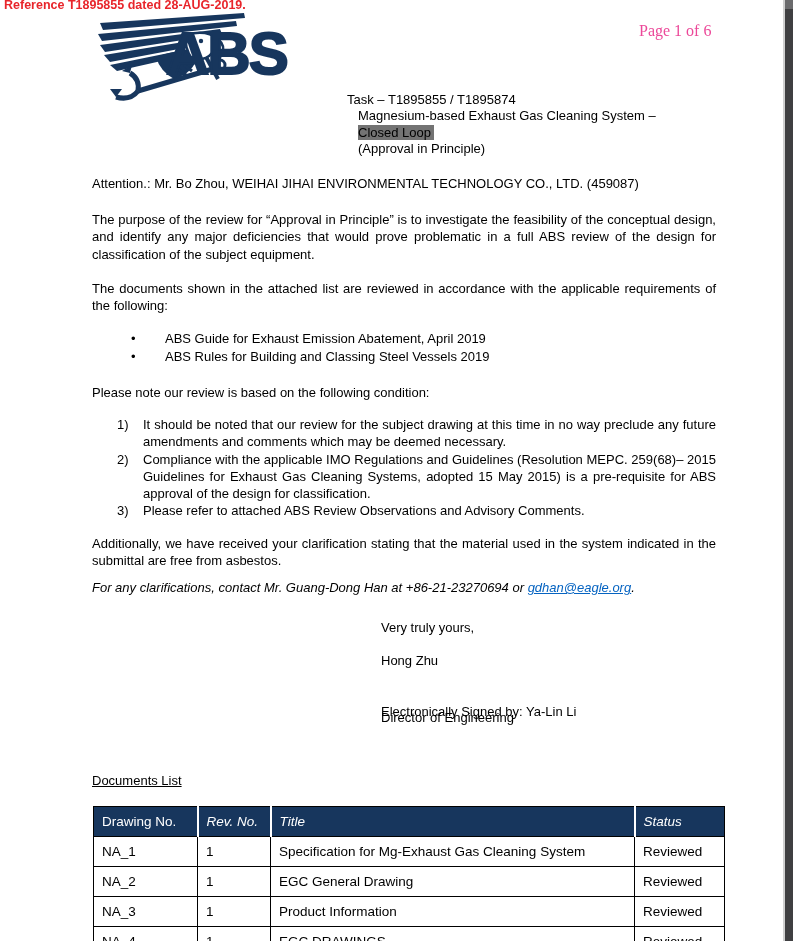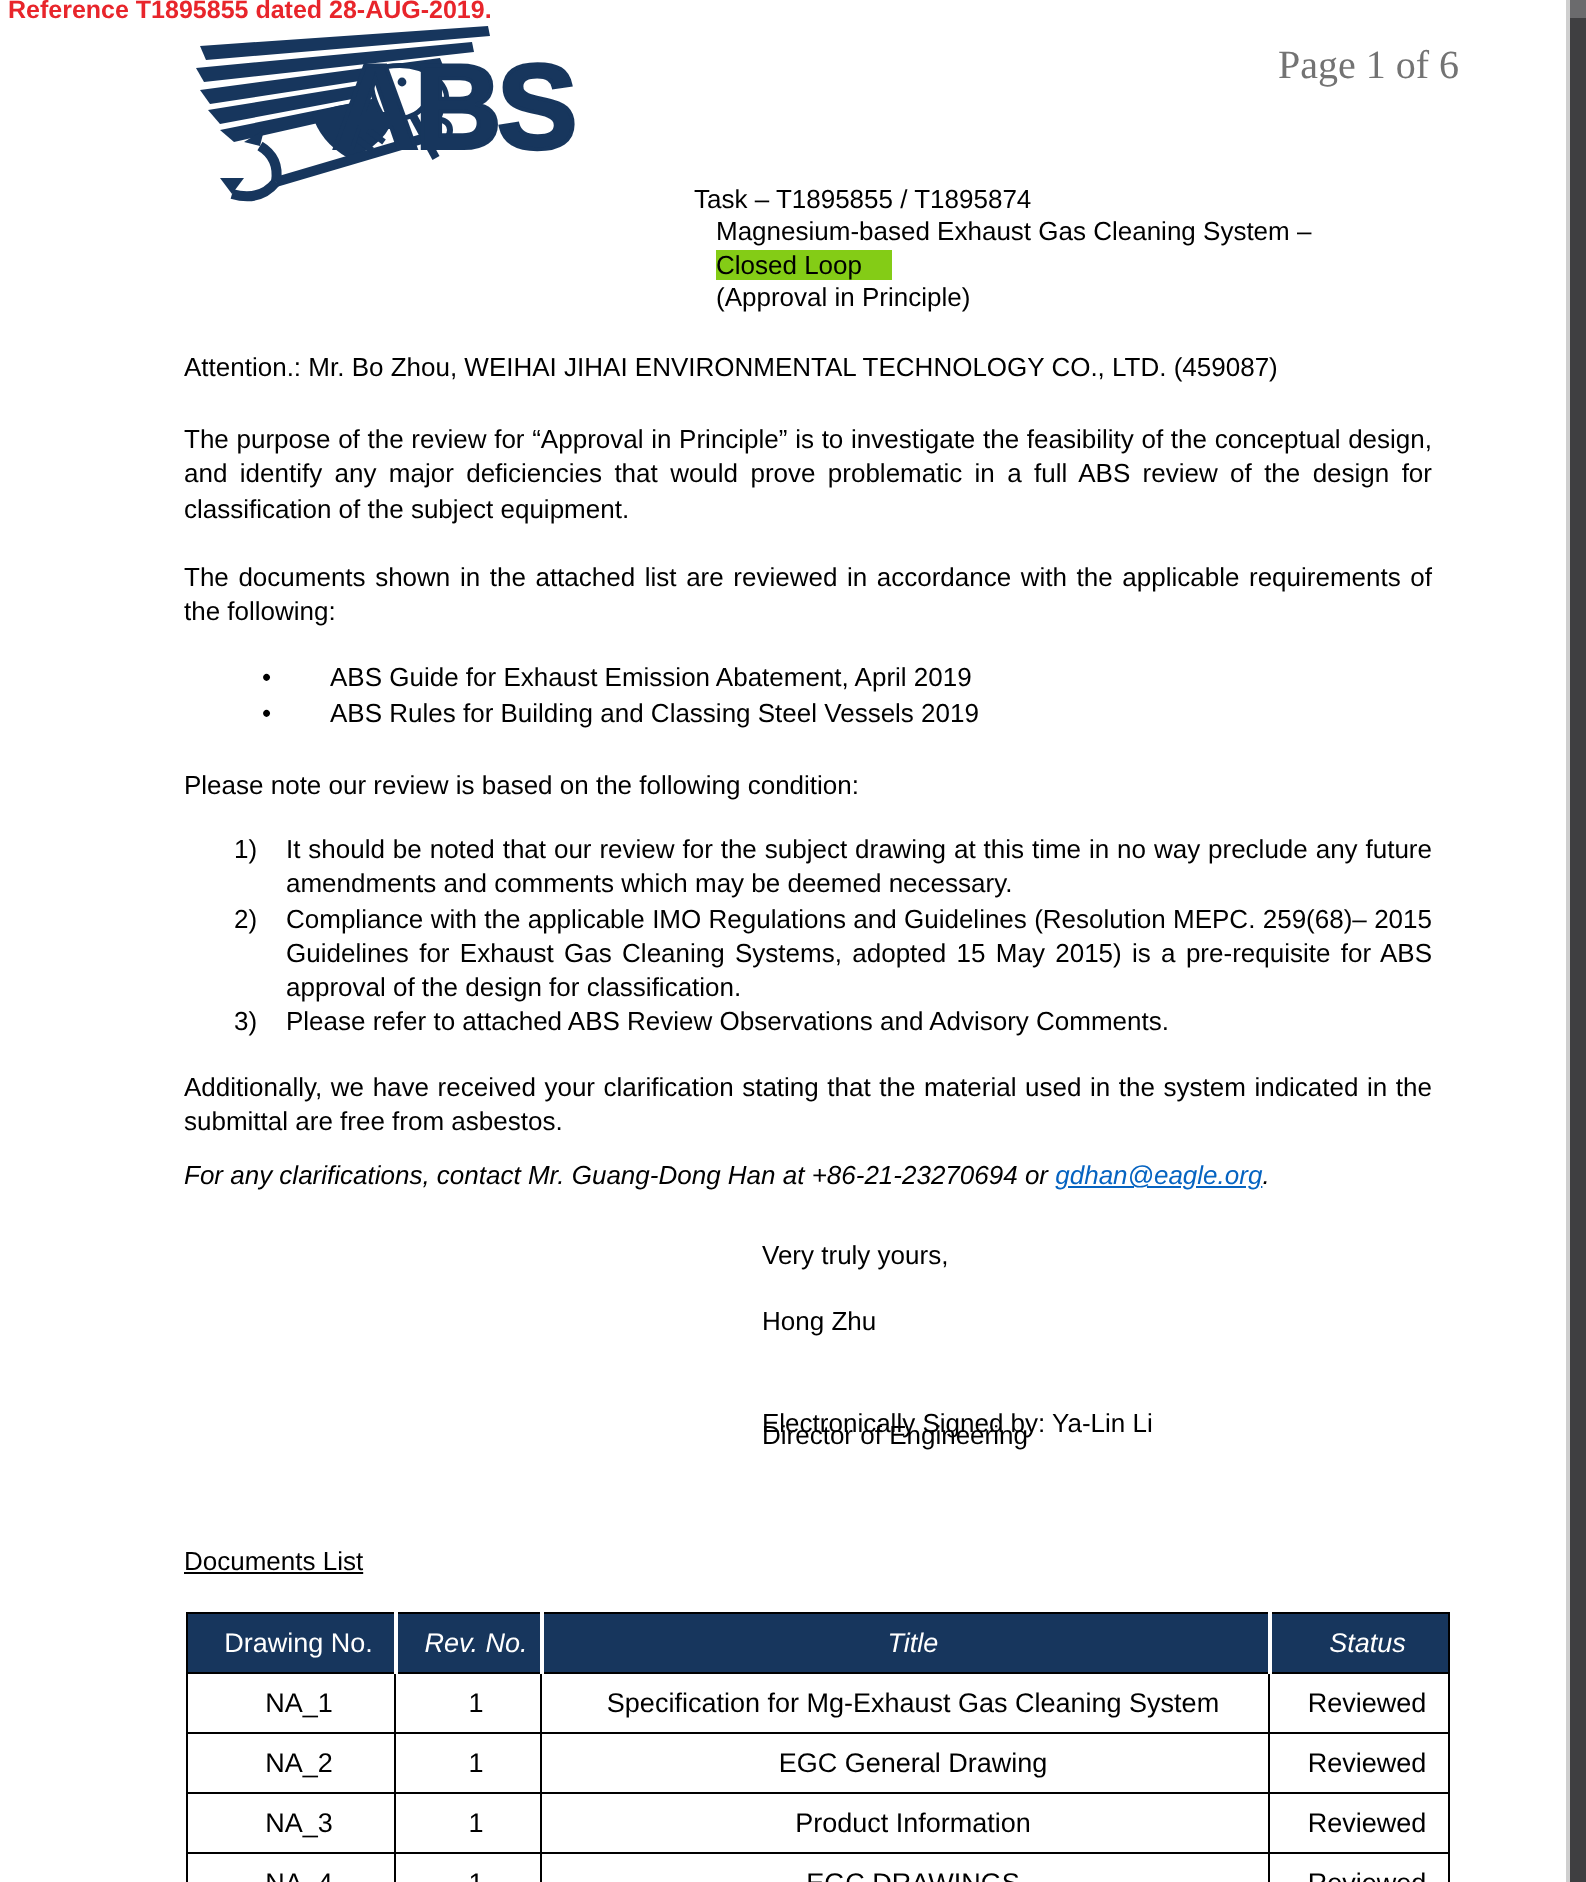--- a/index.html
+++ b/index.html
@@ -39,36 +39,36 @@
     letter-spacing: -2px;
     line-height: 1;
     -webkit-text-stroke: 2px #17365D;
   }
 
   .page-num {
     position: absolute;
     left: 639px;
     top: 22px;
     font-family: "Liberation Serif", serif;
-    font-size: 20px;
-    color: #737373;
+    font-size: 16px;
+    color: #ec4899;
   }
 
   
   .task-block {
     position: absolute;
     left: 347px;
     top: 92px;
     font-size: 13px;
     font-weight: normal;
     line-height: 16.4px;
     white-space: nowrap;
   }
   .task-ind { padding-left: 11px; }
-  .hl { background: #84cc16; padding-right: 15px; }
+  .hl { background: #737373; padding-right: 3px; }
 
   
   .para {
     position: absolute;
     left: 92px;
     width: 624px;
     font-size: 13px;
     line-height: 17.3px;
   }
   .just { text-align: justify; }
@@ -108,21 +108,21 @@
     top: 806px;
     width: 631px;
     border-collapse: collapse;
     table-layout: fixed;
     font-size: 13.5px;
   }
   table.docs td, table.docs th {
     border: 1px solid #000;
     height: 30px;
     padding: 0 0 0 8px;
-    text-align: center;
+    text-align: left;
     vertical-align: middle;
     font-weight: normal;
     overflow: hidden;
     white-space: nowrap;
   }
   table.docs th {
     background: #17365D;
     color: #ffffff;
   }
   table.docs th + th { border-left: 2px solid #ffffff; font-style: italic; }

